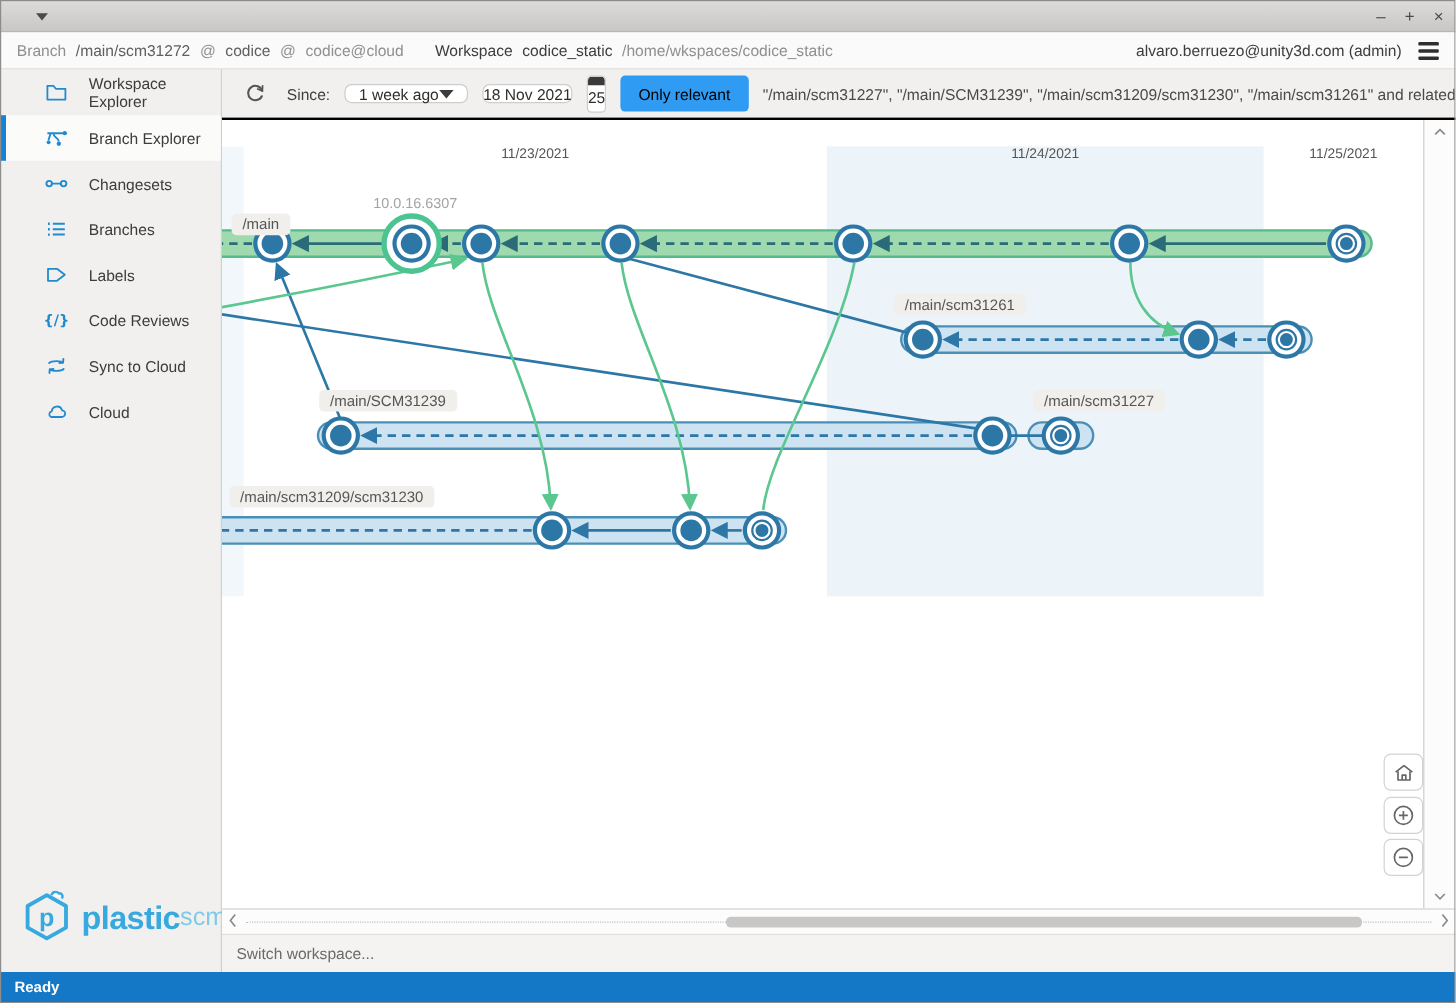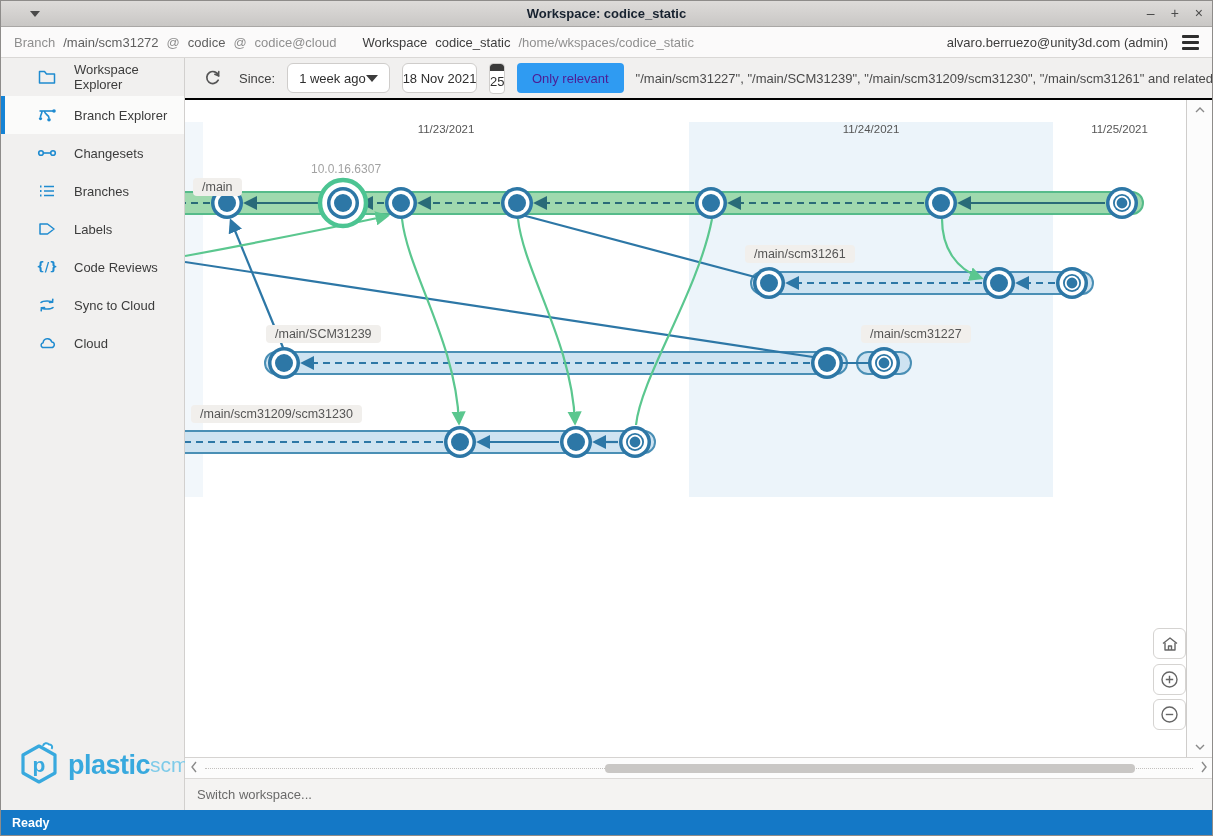--- a/index.html
+++ b/index.html
@@ -36,28 +36,28 @@
   .sb-logo { position:absolute; left:16px; bottom:22px; display:flex; align-items:center; }
   .logo-word { font-size:27px; font-weight:bold; color:#38a9de; letter-spacing:-0.5px; margin-left:6px; }
   .logo-suffix { font-size:21px; color:#7ecbe9; }
 
   
   .toolbar { position:absolute; left:185px; top:58px; width:1028px; height:42px; background:#f1f0ef;
     border-bottom:2px solid #000000; display:flex; align-items:center; padding-left:18px; gap:12px;
     white-space:nowrap; overflow:hidden; }
   .tb-refresh { width:20px; height:20px; cursor:pointer; flex:0 0 auto; }
   .since-label { font-size:13px; color:#3f3f3f; margin-left:4px; }
-  .box { background:#fff; border:1px solid #cfcdcb; border-radius:6px; height:30px; display:flex; align-items:center; font-size:13px; color:#2e2e2e; }
+  .box { background:#fff; border:1px solid #cfcdcb; border-radius:6px; height:16px; display:flex; align-items:center; font-size:13px; color:#2e2e2e; }
   .dd { width:134px; padding:0 11px; justify-content:space-between; cursor:pointer; }
   .caret { width:0; height:0; border-left:6px solid transparent; border-right:6px solid transparent; border-top:7px solid #3c3c3c; }
   .datebox { width:86px; justify-content:center; }
   .calbox { width:31px; height:31px; flex-direction:column; justify-content:flex-start; overflow:hidden; border-radius:4px; }
   .calbox .caltop { width:100%; height:7px; background:#3a3a3a; border-radius:3px 3px 0 0; }
   .calbox .calnum { flex:1; width:100%; display:flex; align-items:center; justify-content:center; font-size:13px; }
-  .btn-primary { background:#2f9bf2; color:#4c1d95; border:none; border-radius:4px; height:30px; padding:0 15px; font-size:13px; font-family:inherit; cursor:pointer; }
+  .btn-primary { background:#2f9bf2; color:#000000; border:none; border-radius:4px; height:30px; padding:0 15px; font-size:13px; font-family:inherit; cursor:pointer; }
   .filter-text { font-size:13px; color:#4a4a4a; }
 
   
   .canvas { position:absolute; left:185px; top:100px; width:1001px; height:657px; background:#fff; overflow:hidden; }
   .date-header { position:absolute; left:0; top:0; width:1001px; height:22px; display:flex; font-size:11.5px; color:#555; }
   .dh-blank { width:18px; background:#fff; }
   .dh-sec { display:flex; align-items:flex-end; justify-content:center;margin-top:35px; }
   .dh-a { width:486px; background:#e3e2e0; }
   .dh-b { width:364px; background:#d9d8d6; }
   .dh-c { width:133px; background:#e3e2e0; }
@@ -85,21 +85,20 @@
   .zoom-btn { position:absolute; left:1153px; width:33px; height:31px; background:#fff; border:1px solid #d5d3d1; border-radius:6px;
     display:flex; align-items:center; justify-content:center; cursor:pointer; z-index:7; }
 </style>
 </head>
 <body>
 
 <div class="frame"></div>
 
 <div class="titlebar">
   <div class="tb-menu-arrow"></div>
-  <div class="tb-title">Workspace: codice_static</div>
   <div class="tb-buttons">
     <span>–</span>
     <span>+</span>
     <span>×</span>
   </div>
 </div>
 
 <div class="menubar">
   <span class="dim">Branch</span>
     <span class="gap"></span>

